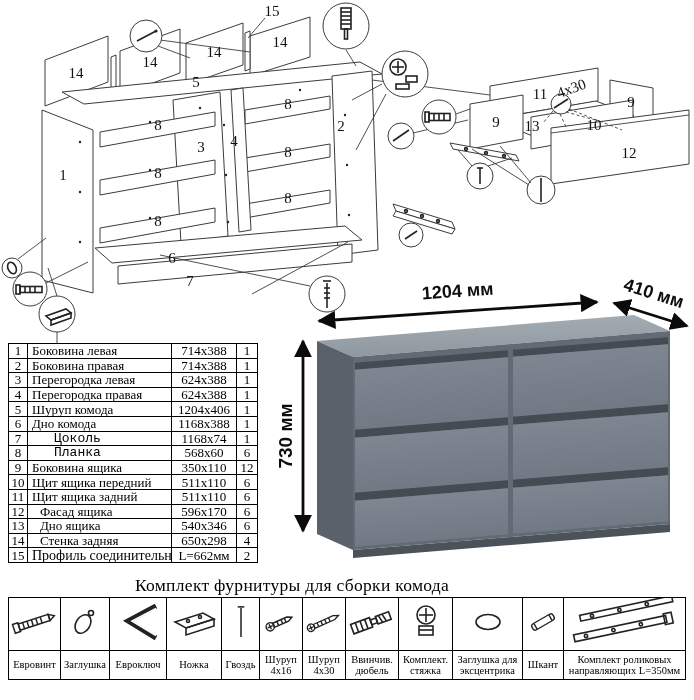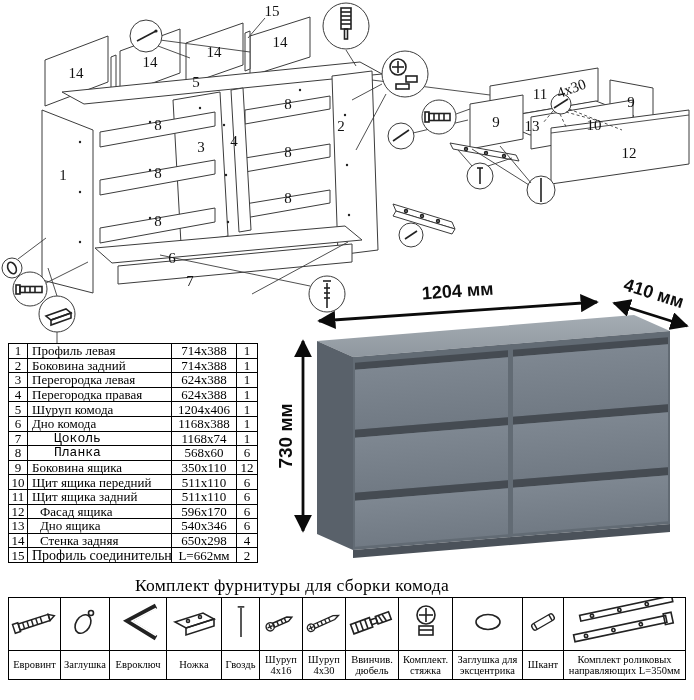--- a/index.html
+++ b/index.html
@@ -315,27 +315,27 @@
 <table id="parts">
   <colgroup>
         <col style="width:19px">
         <col style="width:144px">
         <col style="width:65px">
         <col style="width:21px">
       </colgroup>
   <tbody>
     <tr>
           <td class="c">1</td>
-          <td class="name">Профиль левая</td>
+          <td class="name">Боковина левая</td>
           <td class="c">714x388</td>
           <td class="c">1</td>
         </tr>
     <tr>
           <td class="c">2</td>
-          <td class="name">Боковина задний</td>
+          <td class="name">Боковина правая</td>
           <td class="c">714x388</td>
           <td class="c">1</td>
         </tr>
     <tr>
           <td class="c">3</td>
           <td class="name">Перегородка левая</td>
           <td class="c">624x388</td>
           <td class="c">1</td>
         </tr>
     <tr>

